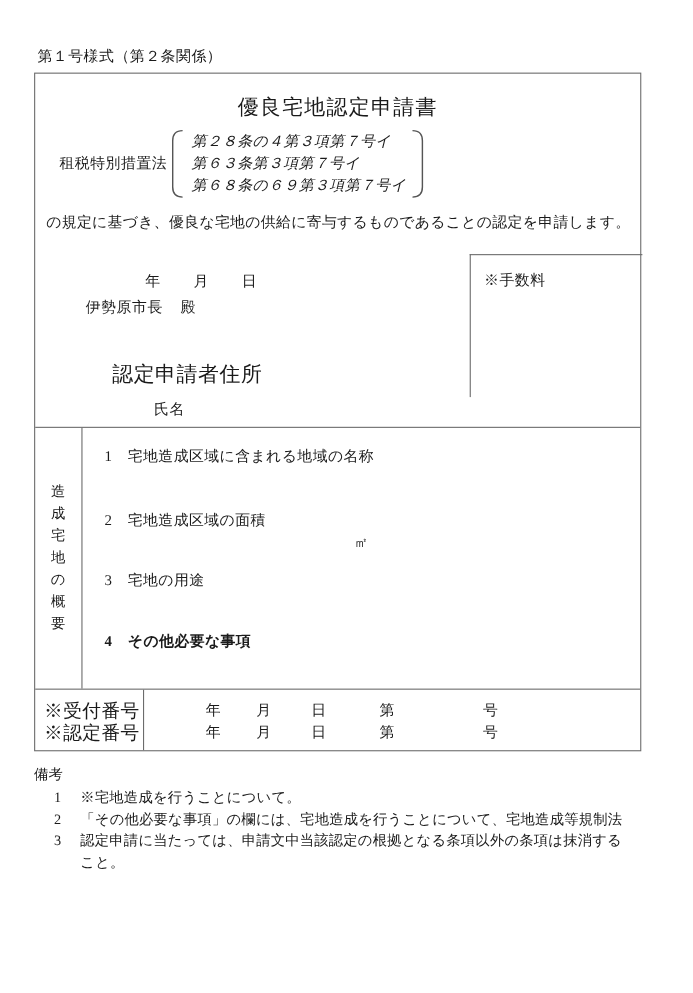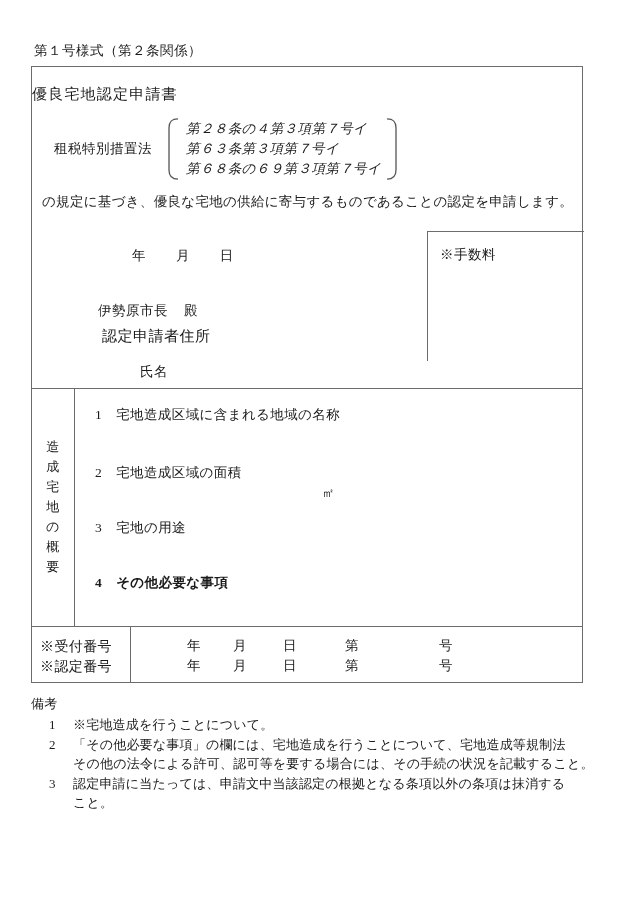--- a/index.html
+++ b/index.html
@@ -52,35 +52,35 @@
 
   
   .sec-top {
     height: 322px;
   }
   .doc-title {
     position: absolute;
     left: 0;
     top: 18px;
     width: 100%;
-    text-align: left;
-    font-size: 15px;
+    text-align: center;
+    font-size: 19px;
     letter-spacing: 1.2px;
   }
   .law-row {
     position: absolute;
     left: 22px;
     top: 50px;
     display: flex;
     align-items: center;
   }
   .law-name {
     font-size: 13.5px;
     letter-spacing: 0.5px;
-    margin-right: 12px;
+    margin-right: 0;
     white-space: nowrap;
   }
   .brace-box {
     position: relative;
     padding: 2px 20px 2px 22px;
     font-style: italic;
   }
   .brace-box .brace {
     position: absolute;
     top: 0;
@@ -109,31 +109,30 @@
     left: 100px;
     top: 180px;
     font-size: 13.5px;
     letter-spacing: 0.5px;
   }
   .date-line span { margin-right: 26px; }
   .date-line span:last-child { margin-right: 0; }
   .addressee {
     position: absolute;
     left: 46px;
-    top: 235px;
-    font-size: 13.5px;
-    letter-spacing: 0.5px;
-    margin-left: 20px;
+    top: 204px;
+    font-size: 13.5px;
+    letter-spacing: 0.5px;
   }
   .addressee .honorific { margin-left: 16px; }
   .applicant-address {
     position: absolute;
     left: 70px;
     top: 260px;
-    font-size: 15px;
+    font-size: 19px;
     letter-spacing: 0.5px;
     font-family: Liberation Mono, monospace;
   }
   .applicant-name {
     position: absolute;
     left: 108px;
     top: 296px;
     font-size: 13.5px;
     letter-spacing: 0.5px;
   }
@@ -211,21 +210,21 @@
     width: 99px;
     flex: 0 0 99px;
     border-right: 1px solid #6c6c6c;
     box-sizing: border-box;
     position: relative;
   }
   .num-labels {
     position: absolute;
     left: 8px;
     top: 10px;
-    font-size: 14px;
+    font-size: 17px;
     line-height: 20px;
     letter-spacing: 0.4px;
   }
   .num-labels span { display: block; white-space: nowrap; }
   .num-body {
     flex: 1 1 auto;
     position: relative;
   }
   .num-row {
     position: absolute;
@@ -392,21 +391,20 @@
       <div class="rn">1</div>
       <div class="rt">
         <span>※宅地造成を行うことについて。</span>
       </div>
     </div>
 
     <div class="remark">
       <div class="rn">2</div>
       <div class="rt">
         <span>「その他必要な事項」の欄には、宅地造成を行うことについて、宅地造成等規制法</span>
-        <span class="l2">その他の法令による許可、認可等を要する場合には、その手続の状況を記載すること。</span>
       </div>
     </div>
 
     <div class="remark">
       <div class="rn">3</div>
       <div class="rt">
         <span>認定申請に当たっては、申請文中当該認定の根拠となる条項以外の条項は抹消する</span>
         <span class="l2">こと。</span>
       </div>
     </div>

